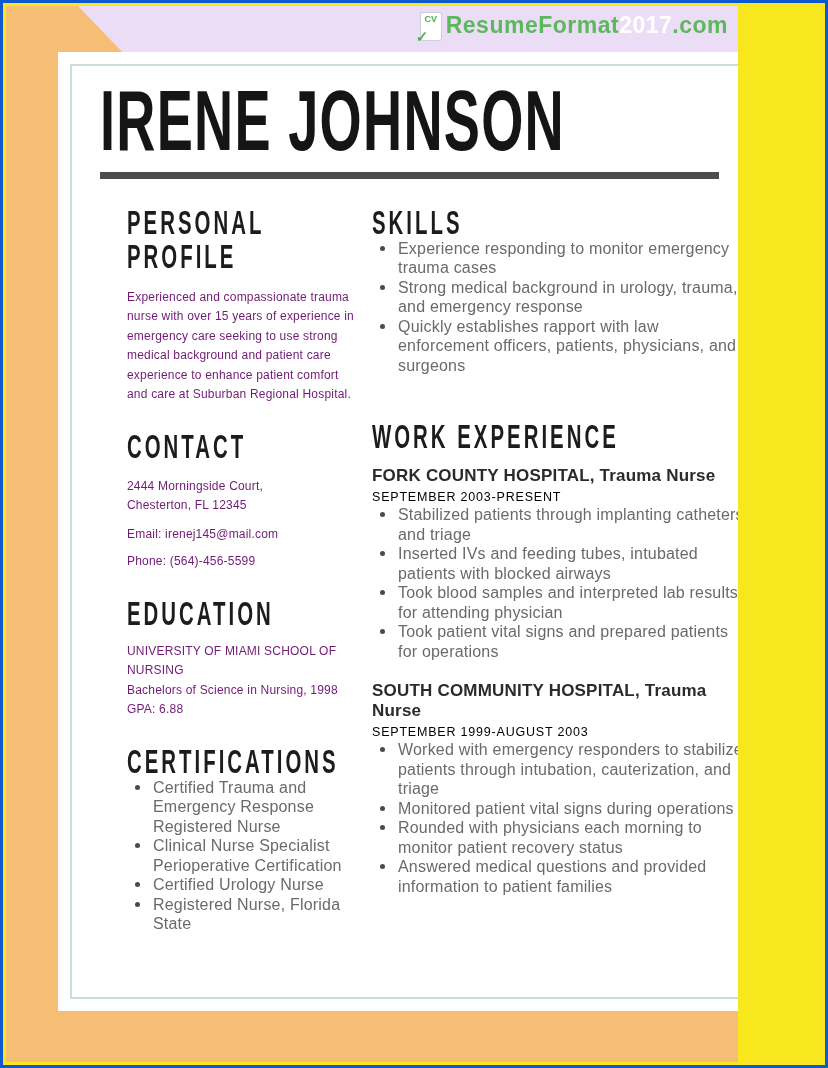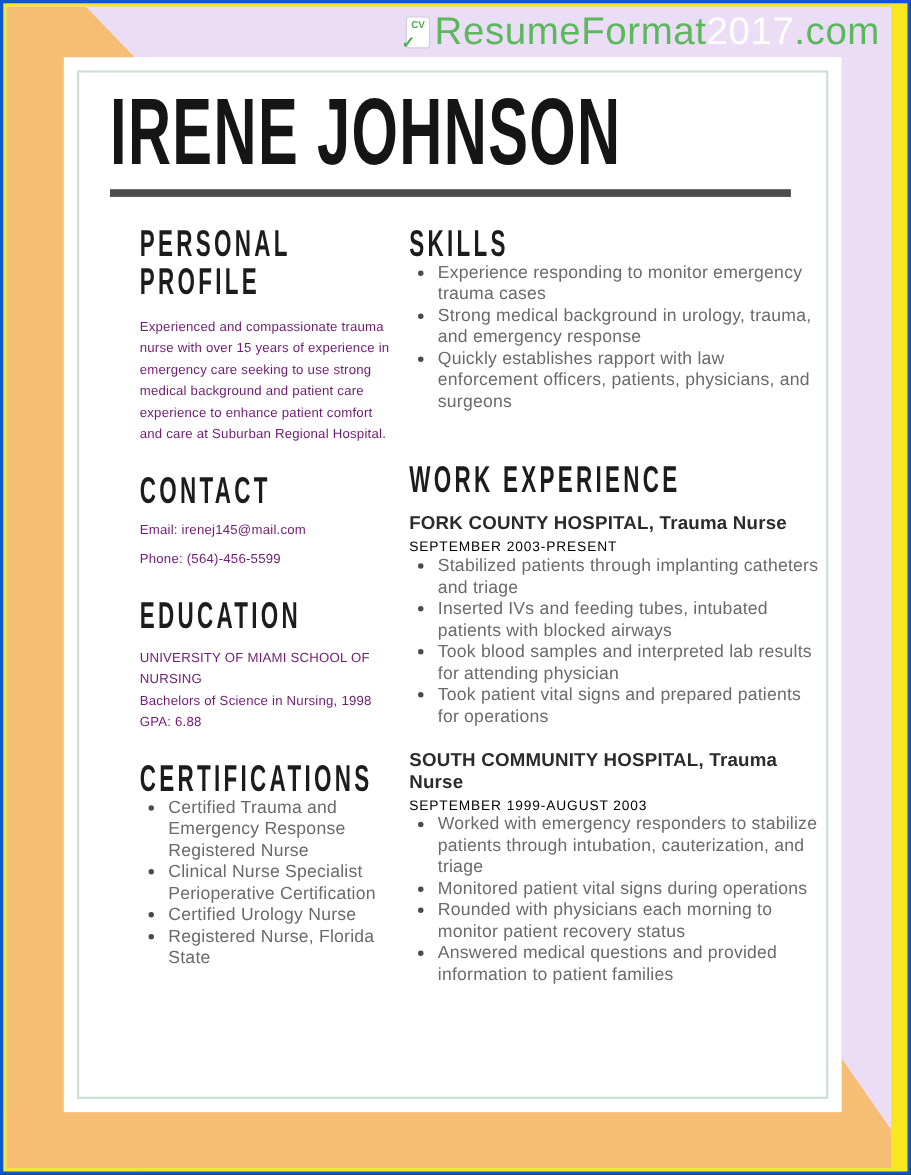--- a/index.html
+++ b/index.html
@@ -11,21 +11,21 @@
     font-family:"Liberation Sans", sans-serif;
     position:relative;
   }
   .frame-yellow{
     width:100%;height:100%;
     background:#f8e71c;           
     padding:3px;
   }
   .canvas{
     position:relative;
-    width:804px;height:1056px;
+    width:732px;height:1056px;
     background:#ecddf6;           
     overflow:hidden;
   }
   .bg-shapes{position:absolute;inset:0;}
 
   
   .watermark{
     position:absolute;top:5px;right:10px;
     display:flex;align-items:center;gap:5px;
     z-index:3;
@@ -37,21 +37,21 @@
   }
   .cv-icon .cv-txt{
     display:block;text-align:center;font-size:9px;font-weight:bold;
     color:#4caf50;margin-top:1px;letter-spacing:0;
   }
   .cv-icon .cv-line{height:2px;background:#d9e6d9;margin:2px 3px 0 3px;}
   .cv-icon .cv-check{
     position:absolute;left:-5px;bottom:-4px;font-size:15px;font-weight:bold;
     color:#4caf50;line-height:1;
   }
-  .wm-text{font-size:35px;line-height:1;letter-spacing:.5px;font-weight:400;}
+  .wm-text{font-size:23px;line-height:1;letter-spacing:.5px;font-weight:700;}
   .wm-green{color:#5cb85c;}
   .wm-white{color:#ffffff;}
 
   
   .card{
     position:absolute;left:52px;top:46px;width:707px;height:959px;
     background:#ffffff;z-index:2;
   }
   .card-inner-border{
     position:absolute;inset:12px;border:2px solid #cbdfd3;pointer-events:none;
@@ -138,20 +138,24 @@
             <div class="col-left">
 
               <div>
                 <div class="h2">PERSONAL</div>
                 <div class="h2">PROFILE</div>
                 <div class="body-txt profile-body">Experienced and compassionate trauma nurse with over 15 years of experience in emergency care seeking to use strong medical background and patient care experience to enhance patient comfort and care at Suburban Regional Hospital.</div>
               </div>
 
               <div class="mt-sec">
                 <div class="h2">CONTACT</div>
+                <div class="body-txt address">
+                  <div>2444 Morningside Court,</div>
+                  <div>Chesterton, FL 12345</div>
+                </div>
                 <div class="body-txt email">Email: irenej145@mail.com</div>
                 <div class="body-txt phone">Phone: (564)-456-5599</div>
               </div>
 
               <div class="mt-sec">
                 <div class="h2">EDUCATION</div>
                 <div class="body-txt edu-body">
                   <div class="school">UNIVERSITY OF MIAMI SCHOOL OF NURSING</div>
                   <div>Bachelors of Science in Nursing, 1998</div>
                   <div>GPA: 6.88</div>

